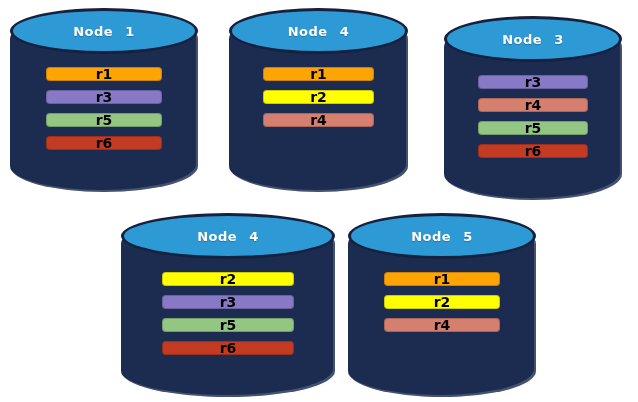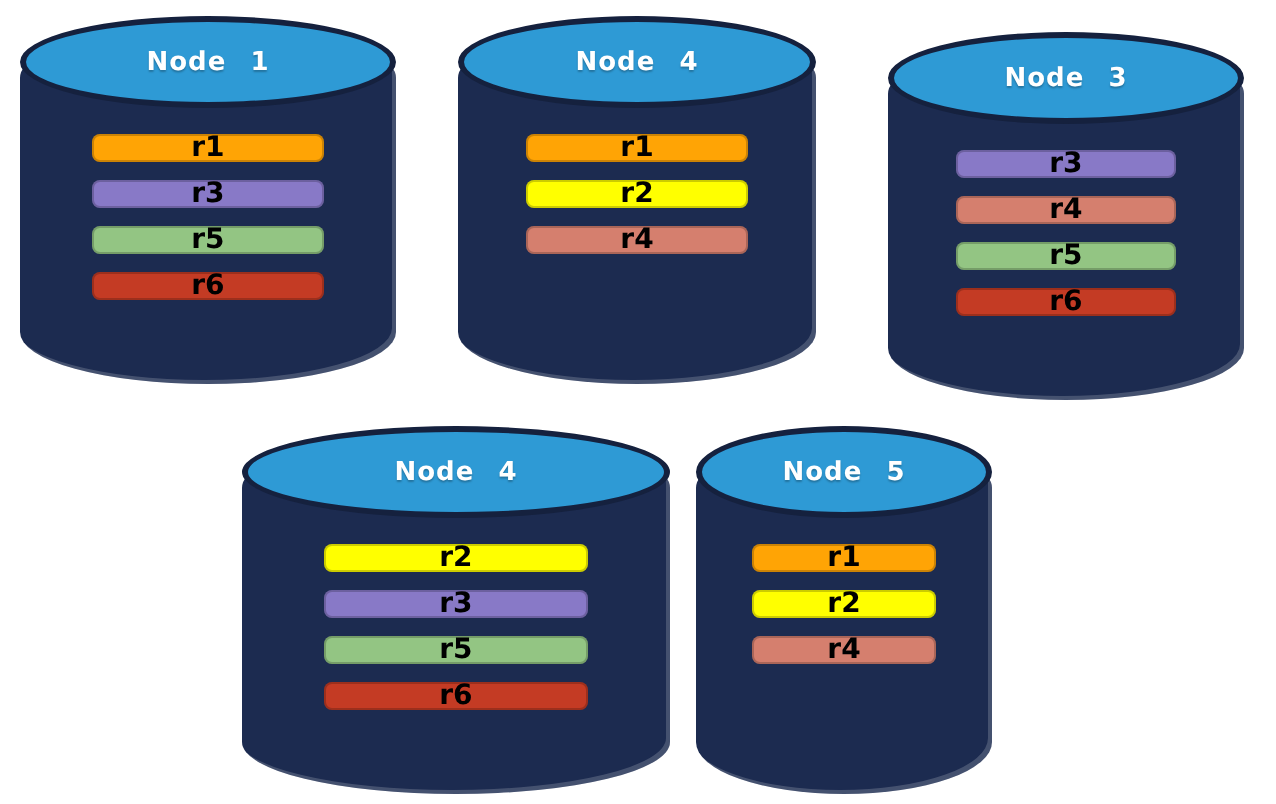--- a/index.html
+++ b/index.html
@@ -119,21 +119,21 @@
     <div class="cyl-top" style="background: rgb(46, 154, 213); border-color: rgb(21, 33, 62);">
       <span class="node-label" style="color: rgb(255, 255, 255);">Node 4</span>
     </div>
     <div class="bars">
         <div class="bar" style="background: rgb(255, 255, 0); color: rgb(0, 0, 0);">r2</div>
         <div class="bar" style="background: rgb(136, 121, 199); color: rgb(0, 0, 0);">r3</div>
         <div class="bar" style="background: rgb(147, 197, 131); color: rgb(0, 0, 0);">r5</div>
         <div class="bar" style="background: rgb(196, 59, 36); color: rgb(0, 0, 0);">r6</div>
       </div>
   </div>
-    <div class="node" style="left: 348px; top: 213px; width: 148px; text-align: center;">
+    <div class="node" style="left: 348px; top: 213px; width: 188px; text-align: center;">
     <div class="cyl-body" style="background: rgb(28, 43, 80);"></div>
     <div class="cyl-top" style="background: rgb(46, 154, 213); border-color: rgb(21, 33, 62);">
       <span class="node-label" style="color: rgb(255, 255, 255);">Node 5</span>
     </div>
     <div class="bars">
         <div class="bar" style="background: rgb(255, 164, 5); color: rgb(0, 0, 0);">r1</div>
         <div class="bar" style="background: rgb(255, 255, 0); color: rgb(0, 0, 0);">r2</div>
         <div class="bar" style="background: rgb(213, 127, 110); color: rgb(0, 0, 0);">r4</div>
       </div>
   </div>

